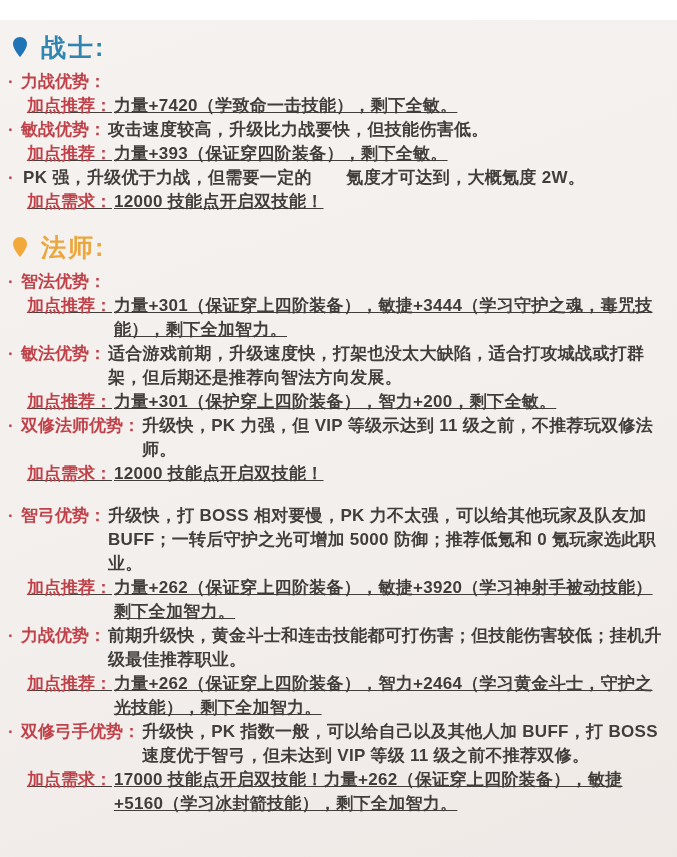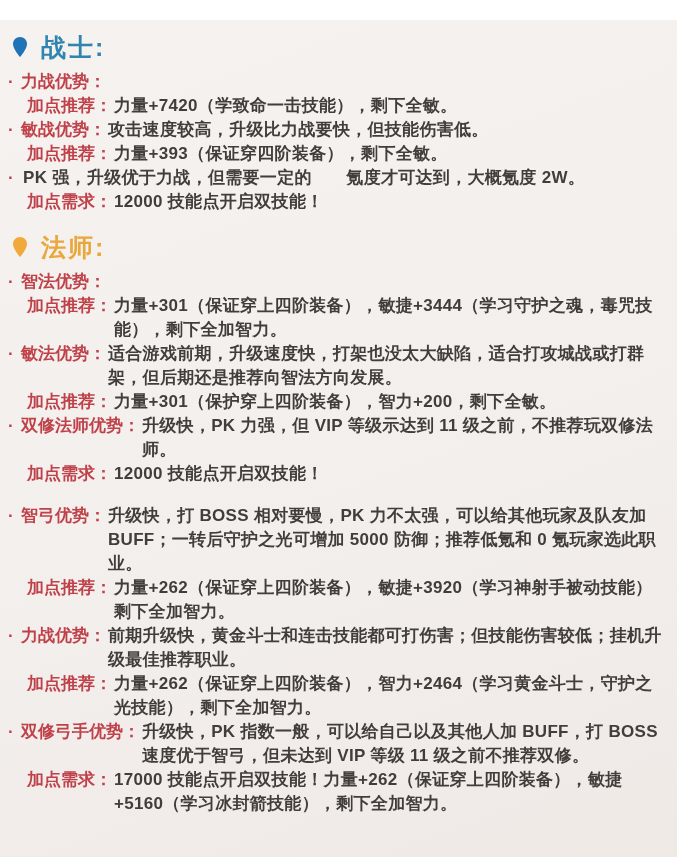--- a/index.html
+++ b/index.html
@@ -28,21 +28,21 @@
     display: flex; align-items: flex-start;
     font-size: 17px; line-height: 24px;
     color: var(--body-color, #413d3a);
     font-weight: 600;
   }
   .entry .bullet {
     width: 13px; flex: 0 0 13px;
     color: var(--label-color, #bf4149);
     font-weight: bold; text-align: left;
   }
-  .entry.indent { padding-left: 19px; }
+  .entry.indent { padding-left: 19px; text-decoration: underline; }
   .entry .label {
     font-weight: bold; white-space: nowrap;
     color: var(--label-color, #bf4149);
     text-align: center;
   }
   .entry .text { flex: 1; margin-left: 2px; letter-spacing: 0.3px; }
 </style>
 </head>
 <body>
 

